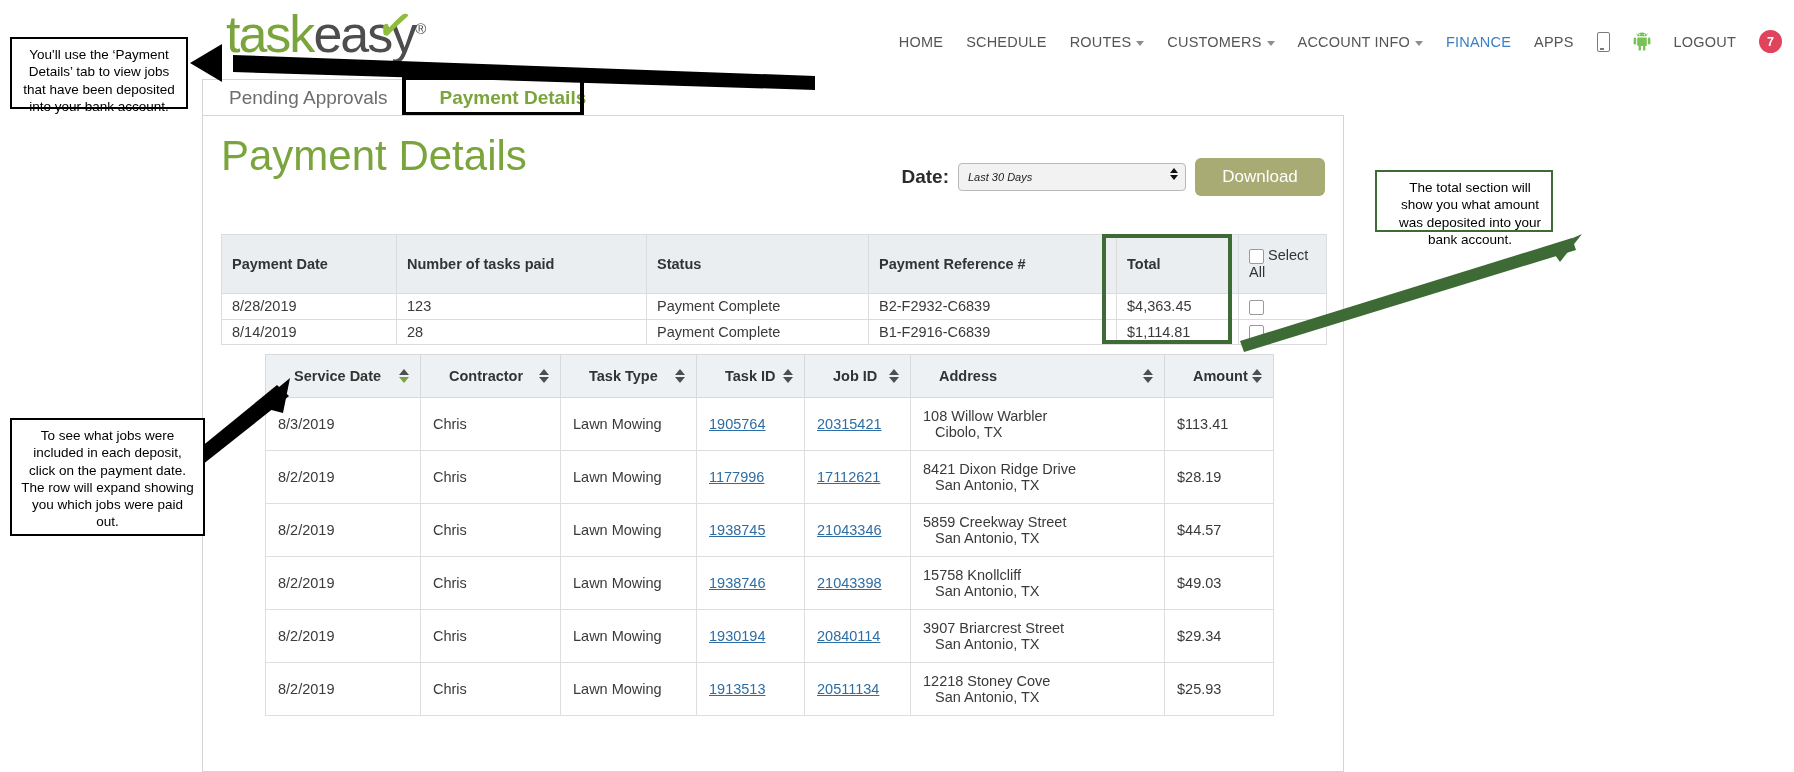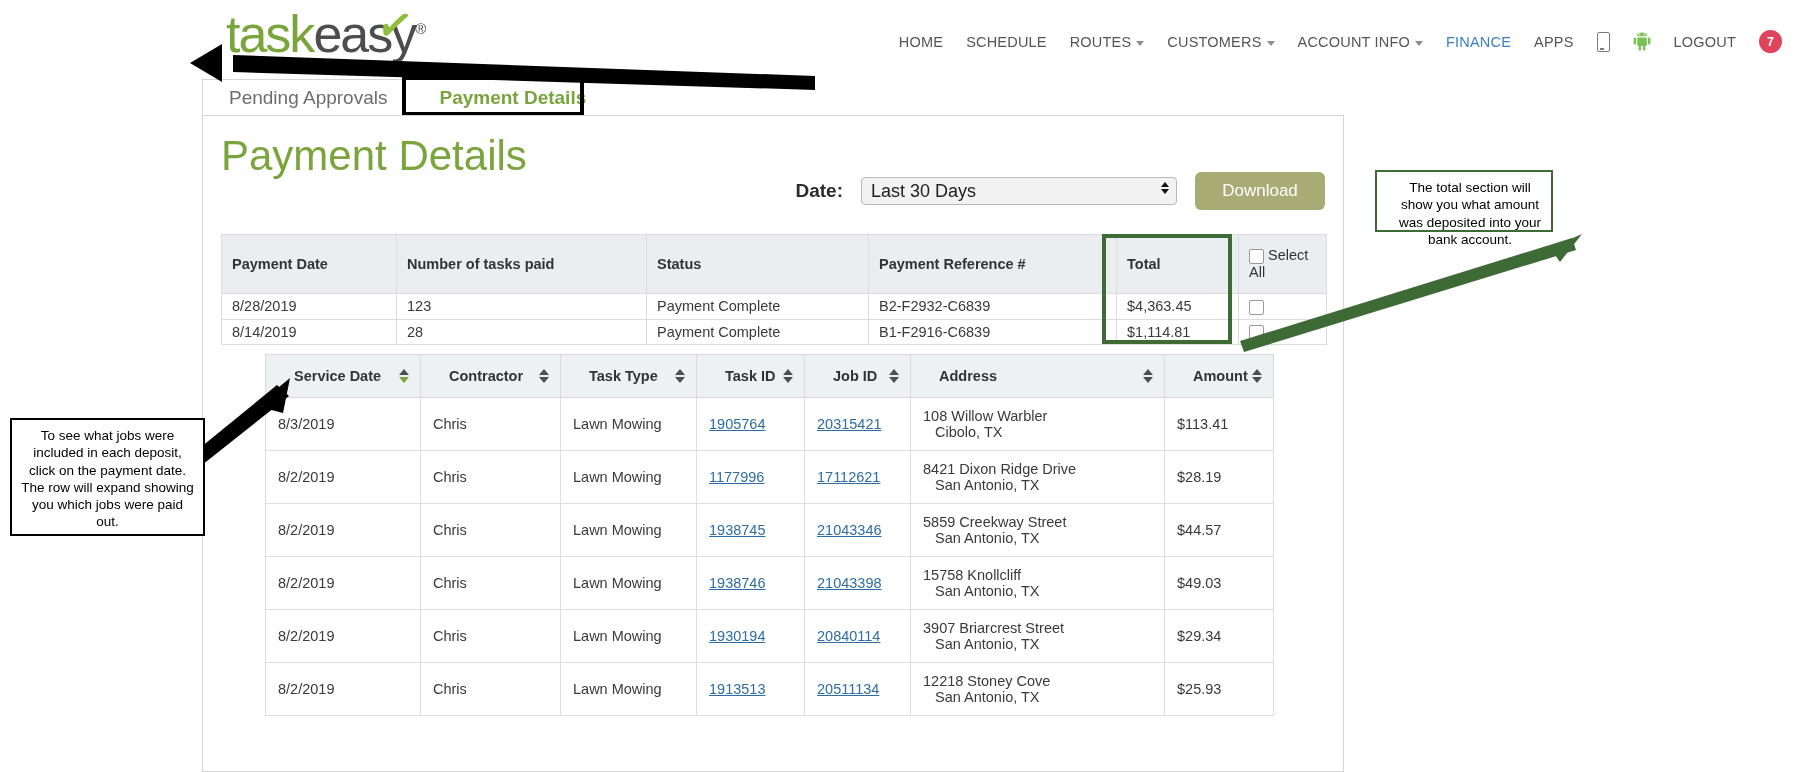--- a/index.html
+++ b/index.html
@@ -165,42 +165,42 @@
     color: #7aa43c;
     font-weight: normal;
   }
 
   .date-control {
     position: absolute;
     right: 18px;
     top: 42px;
     display: flex;
     align-items: center;
-    gap: 18px;
-    margin-top: 14px;
+    gap: 9px;
   }
   .date-label {
     font-size: 19px;
     font-weight: bold;
     color: #2b2b2b;
   }
   .date-select {
-    width: 316px;
+    width: 228px;
     height: 28px;
     border: 1px solid #b9b9b9;
     border-radius: 4px;
     background: #f2f2f2;
-    font-size: 18px;
+    font-size: 11px;
     color: #222222;
     display: flex;
     align-items: center;
     padding-left: 9px;
     box-sizing: border-box;
     position: relative;
     cursor: pointer;
+    font-style: italic;
   }
   .spinner {
     position: absolute;
     right: 7px;
     top: 4px;
     display: flex;
     flex-direction: column;
     gap: 2px;
   }
   .spinner i {
@@ -588,18 +588,19 @@
 
   <svg class="anno-svg" viewBox="0 0 1794 772">
     <polygon points="815,76 233,55 233,72 815,90" fill="#000000"></polygon>
     <polygon points="222,44 222,82 190,63" fill="#000000"></polygon>
     <polygon points="277,385 190,456 202,465 289,396" fill="#000000"></polygon>
     <polygon points="290,378 256,406 283,413" fill="#000000"></polygon>
     <polygon points="1240,341 1572,238 1576,250 1244,352" fill="#3e6b35"></polygon>
     <polygon points="1582,234 1550,248 1560,262" fill="#3e6b35"></polygon>
   </svg>
 
+  <div class="callout" style="left:10px; top:37px; width:178px; height:72px;">You'll use the ‘Payment Details’ tab to view jobs that have been deposited into your bank account.</div>
 
   <div class="callout" style="left:10px; top:418px; width:195px; height:118px;">To see what jobs were included in each deposit, click on the payment date. The row will expand showing you which jobs were paid out.</div>
 
   <div class="callout green" style="left:1375px; top:170px; width:178px; height:62px;">The total section will show you what amount was deposited into your bank account.</div>
 
 </div>
 
 </body></html>

